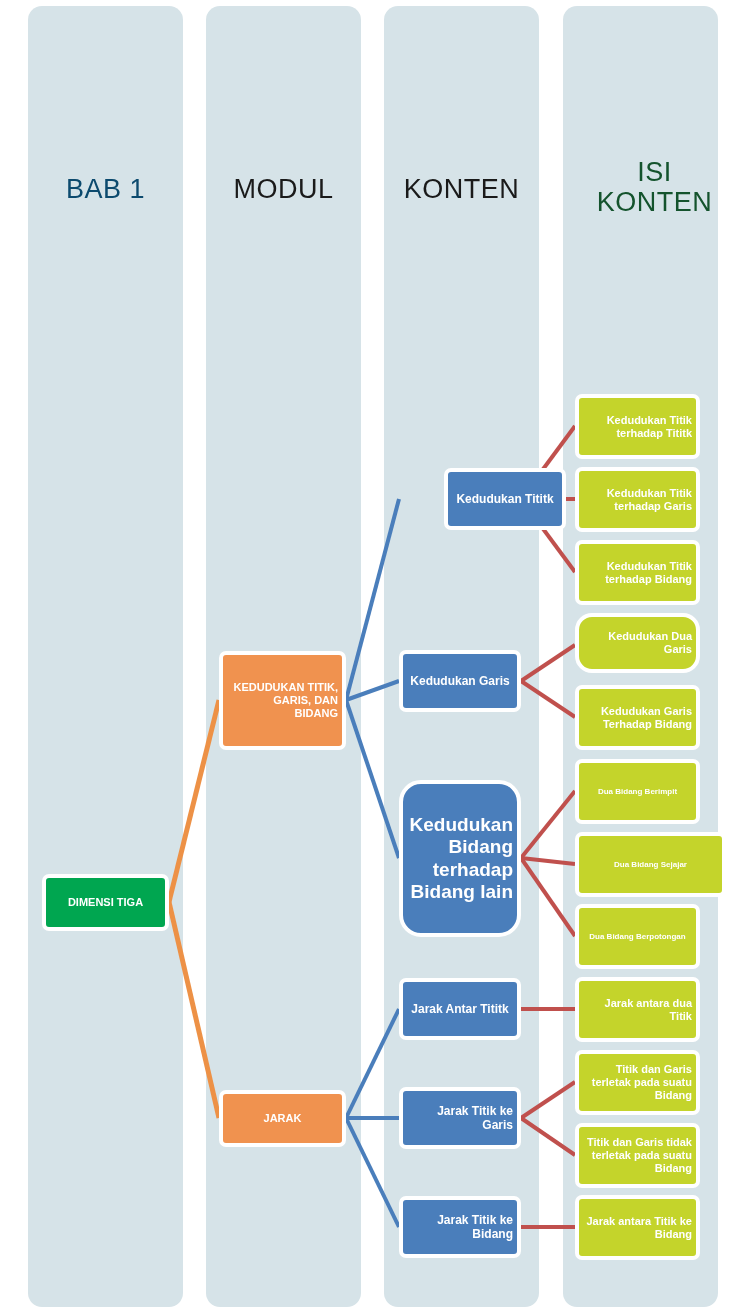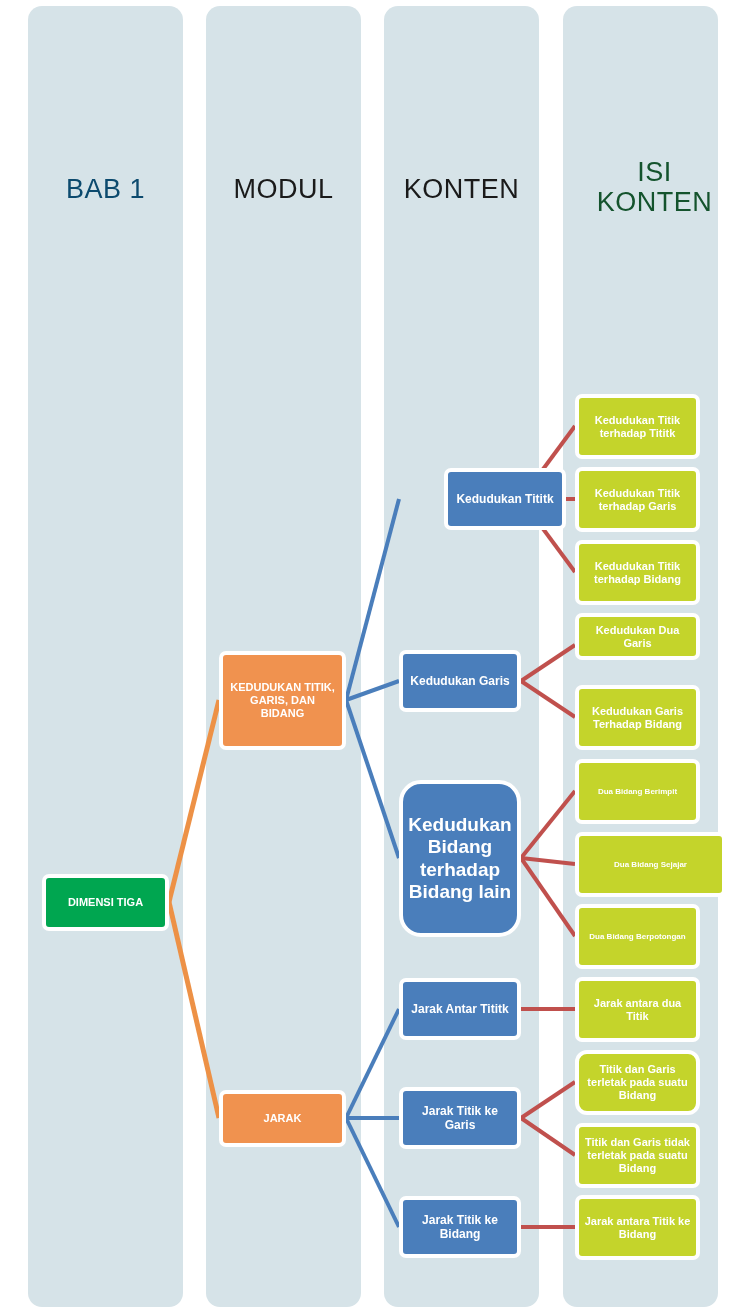--- a/index.html
+++ b/index.html
@@ -35,21 +35,21 @@
   }
   .node {
     position: absolute;
     box-sizing: border-box;
     border-radius: 7px;
     border: 4px solid #ffffff;
     color: #ffffff;
     display: flex;
     align-items: center;
     justify-content: center;
-    text-align: center;
+    text-align: right;
     font-weight: bold;
     line-height: 1.18;
     padding: 2px 4px;
     z-index: 5;
   }
   .node.green  { background: #00a650; }
   .node.orange { background: #f0924f; }
   .node.blue   { background: #4a7ebb; }
   .node.lime   { background: #c4d42b; }
 
@@ -126,39 +126,39 @@
     </div>
     <div class="node lime" style="left: 575px; top: 394px; width: 125px; height: 65px; font-size: 11px;">
       <span>Kedudukan Titik terhadap Tititk</span>
     </div>
     <div class="node lime" style="left: 575px; top: 467px; width: 125px; height: 65px; font-size: 11px;">
       <span>Kedudukan Titik terhadap Garis</span>
     </div>
     <div class="node lime" style="left: 575px; top: 540px; width: 125px; height: 65px; font-size: 11px;">
       <span>Kedudukan Titik terhadap Bidang</span>
     </div>
-    <div class="node lime" style="left: 575px; top: 613px; width: 125px; height: 47px; font-size: 11px;">
+    <div class="node lime" style="left: 575px; top: 613px; width: 125px; height: 60px; font-size: 11px; border-radius: 17px;">
       <span>Kedudukan  Dua Garis</span>
     </div>
     <div class="node lime" style="left: 575px; top: 685px; width: 125px; height: 65px; font-size: 11px;">
       <span>Kedudukan Garis Terhadap Bidang</span>
     </div>
     <div class="node lime" style="left: 575px; top: 759px; width: 125px; height: 65px; font-size: 8px;">
       <span>Dua Bidang  Berimpit</span>
     </div>
     <div class="node lime" style="left: 575px; top: 832px; width: 151px; height: 65px; font-size: 8px;">
       <span>Dua Bidang  Sejajar</span>
     </div>
     <div class="node lime" style="left: 575px; top: 904px; width: 125px; height: 65px; font-size: 8px;">
       <span>Dua Bidang  Berpotongan</span>
     </div>
     <div class="node lime" style="left: 575px; top: 977px; width: 125px; height: 65px; font-size: 11px;">
       <span>Jarak antara dua Titik</span>
     </div>
-    <div class="node lime" style="left: 575px; top: 1050px; width: 125px; height: 65px; font-size: 11px; border-radius: 12px;">
+    <div class="node lime" style="left: 575px; top: 1050px; width: 125px; height: 65px; font-size: 11px;">
       <span>Titik dan Garis terletak pada suatu Bidang</span>
     </div>
     <div class="node lime" style="left: 575px; top: 1123px; width: 125px; height: 65px; font-size: 11px;">
       <span>Titik dan Garis tidak terletak pada suatu Bidang</span>
     </div>
     <div class="node lime" style="left: 575px; top: 1195px; width: 125px; height: 65px; font-size: 11px;">
       <span>Jarak antara Titik ke Bidang</span>
     </div>
   </div>
 

